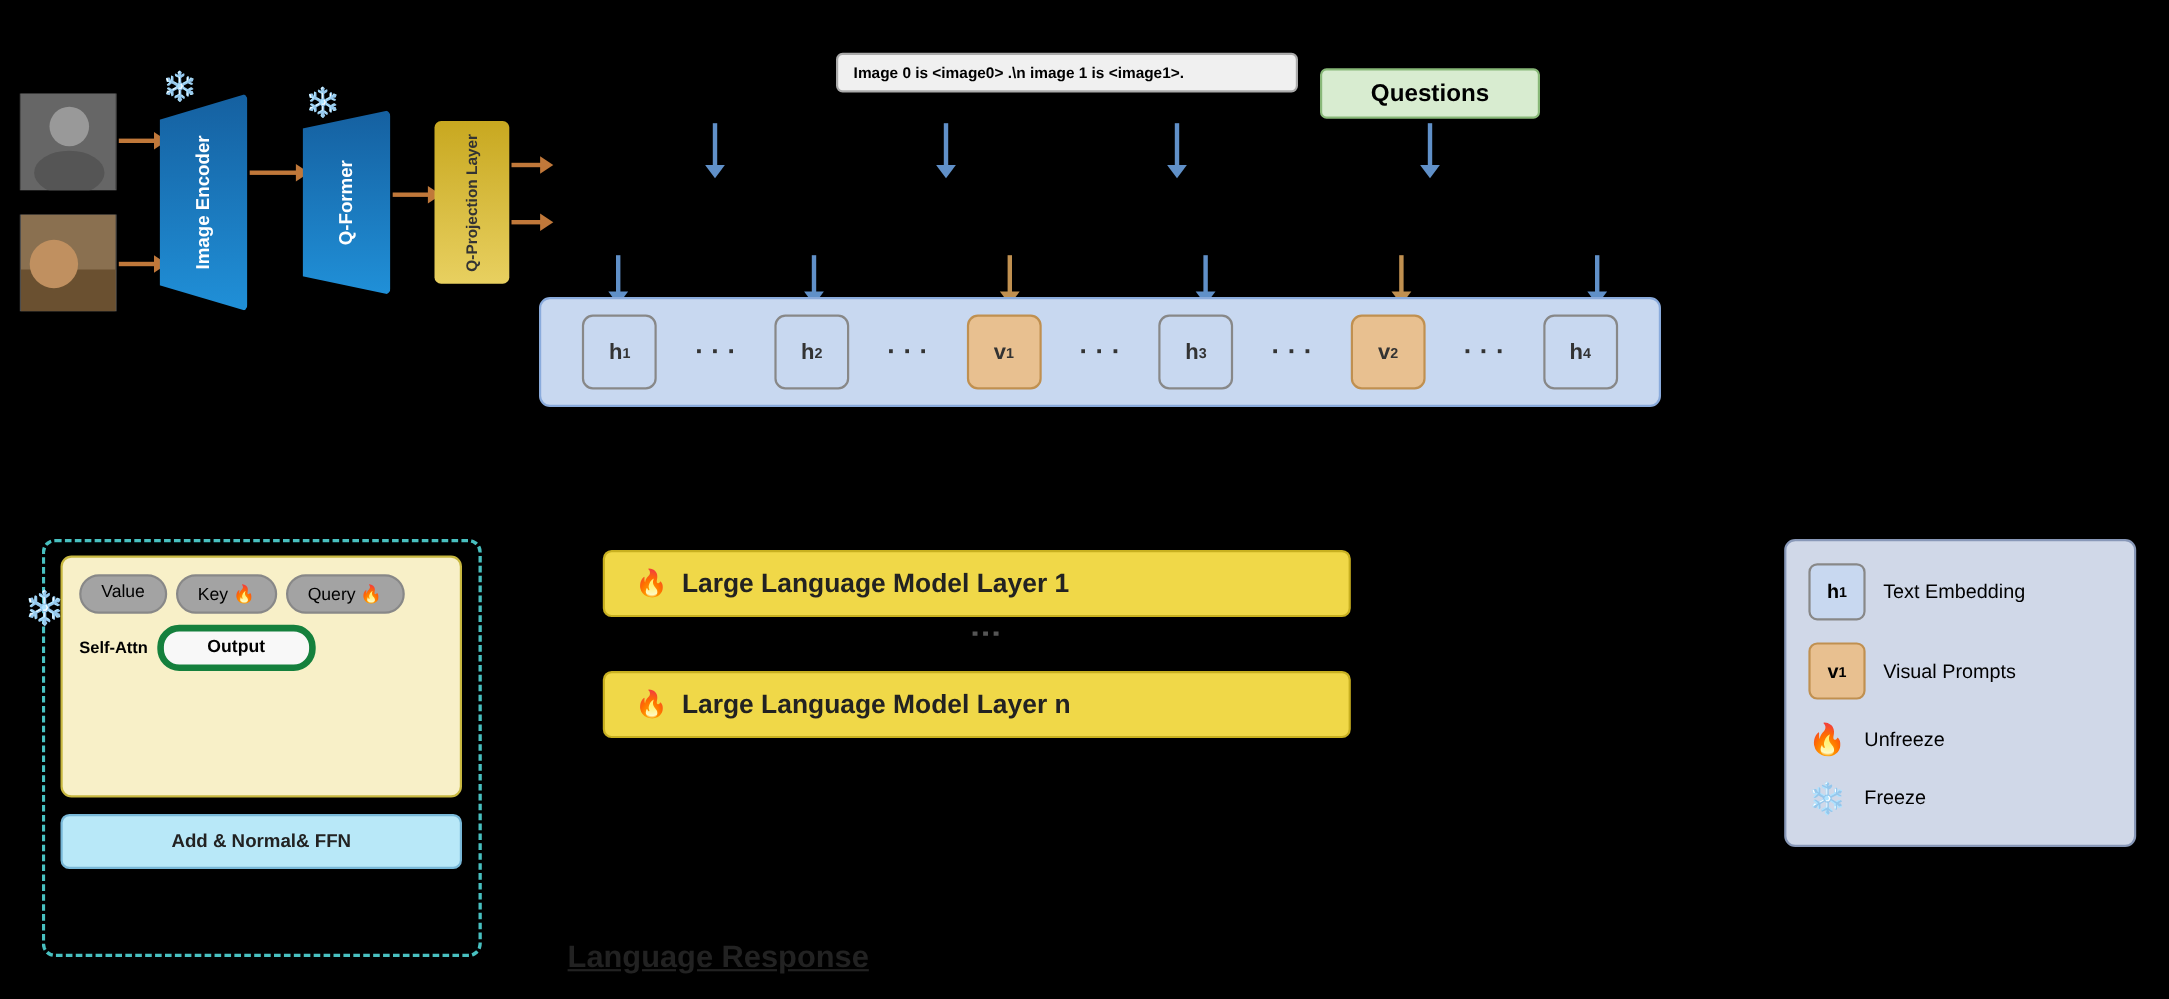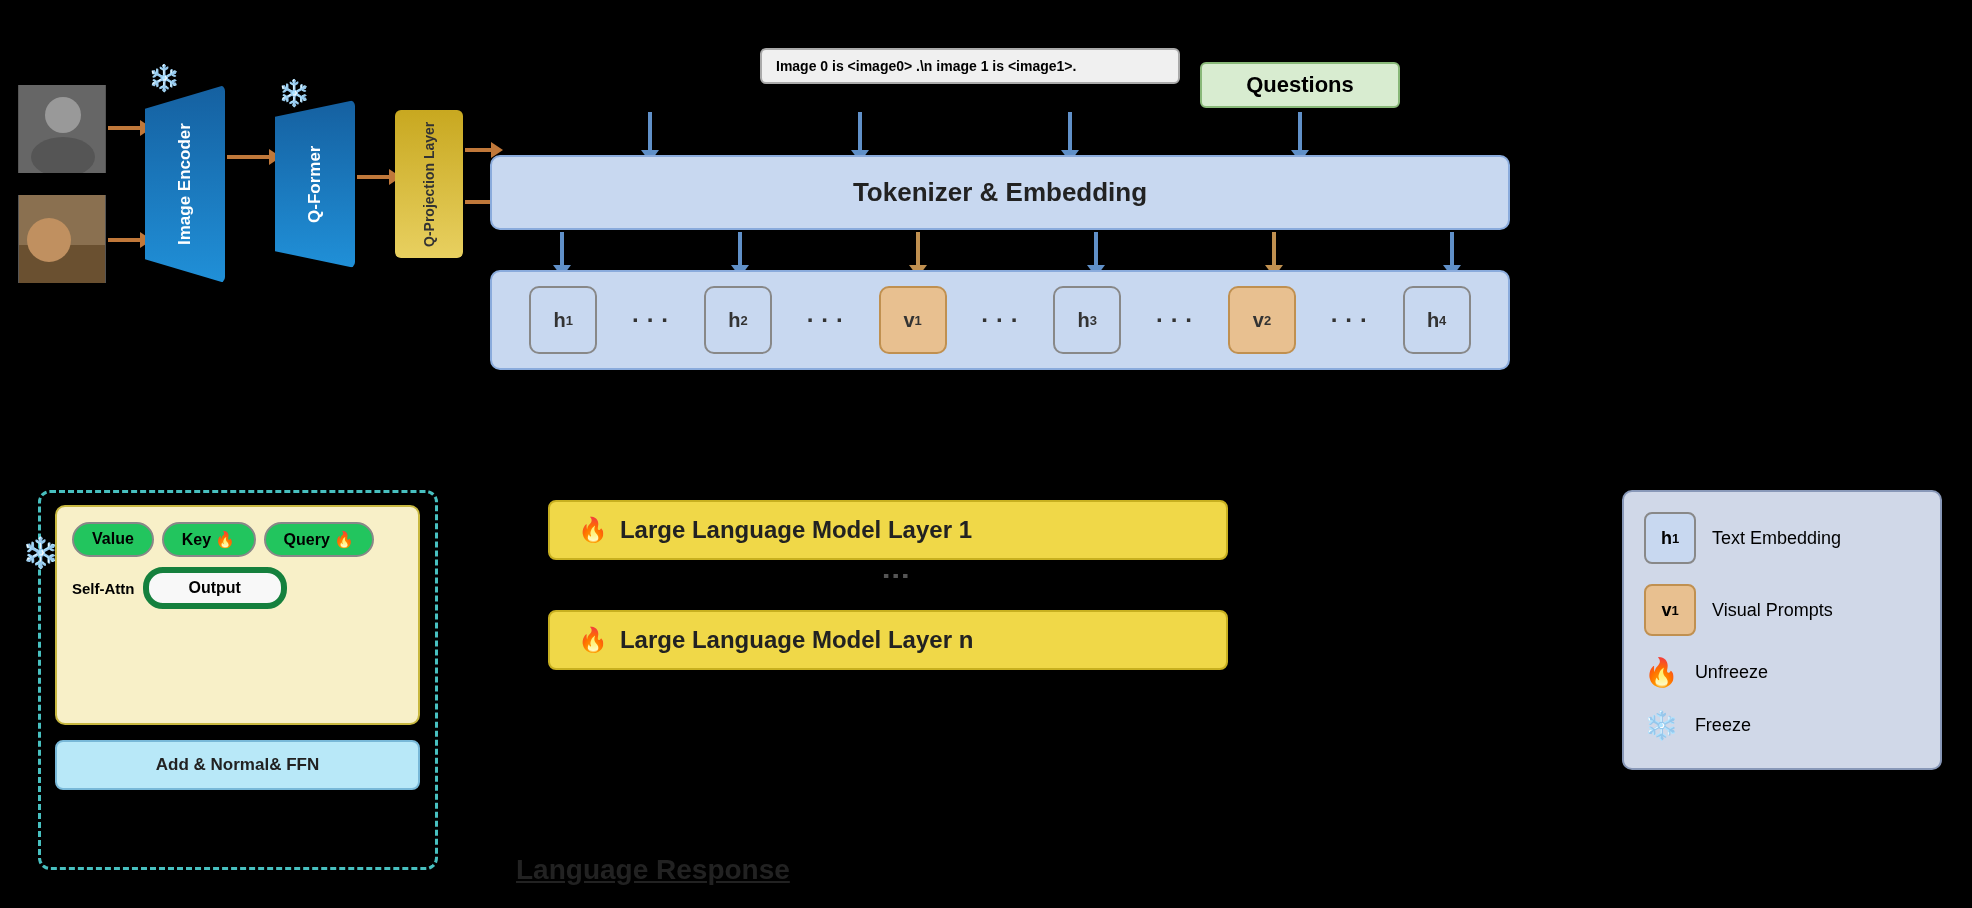--- a/index.html
+++ b/index.html
@@ -165,23 +165,23 @@
     }
     .attn-row {
       display: flex;
       gap: 8px;
       margin-bottom: 10px;
     }
     .attn-btn {
       border: 2px solid #888;
       border-radius: 20px;
       padding: 6px 18px;
-      background: #22c55e;
+      background: #a3a3a3;
       font-size: 16px;
-      font-weight: 700;
+      font-weight: 400;
       white-space: nowrap;
     }
     .self-attn-row {
       display: flex;
       gap: 8px;
       align-items: center;
     }
     .self-attn-label {
       font-size: 15px;
       font-weight: 600;
@@ -378,23 +378,20 @@
 
   <div class="prompt-box questions-box">
     <span style="font-weight:bold;font-size:22px;">Questions</span>
   </div>
 
   <div class="down-arrow" style="left:648px; top:112px; height:40px;"></div>
   <div class="down-arrow" style="left:858px; top:112px; height:40px;"></div>
   <div class="down-arrow" style="left:1068px; top:112px; height:40px;"></div>
   <div class="down-arrow" style="left:1298px; top:112px; height:40px;"></div>
 
-  <div class="tokenizer-box">
-    <span>Tokenizer &amp; Embedding</span>
-  </div>
 
   <div class="down-arrow" style="left:560px; top:232px; height:35px;"></div>
   <div class="down-arrow" style="left:738px; top:232px; height:35px;"></div>
   <div class="down-arrow-orange" style="left:916px; top:232px; height:35px;"></div>
   <div class="down-arrow" style="left:1094px; top:232px; height:35px;"></div>
   <div class="down-arrow-orange" style="left:1272px; top:232px; height:35px;"></div>
   <div class="down-arrow" style="left:1450px; top:232px; height:35px;"></div>
 
   <div class="token-sequence">
     <div class="token-box">h<sub>1</sub></div>

